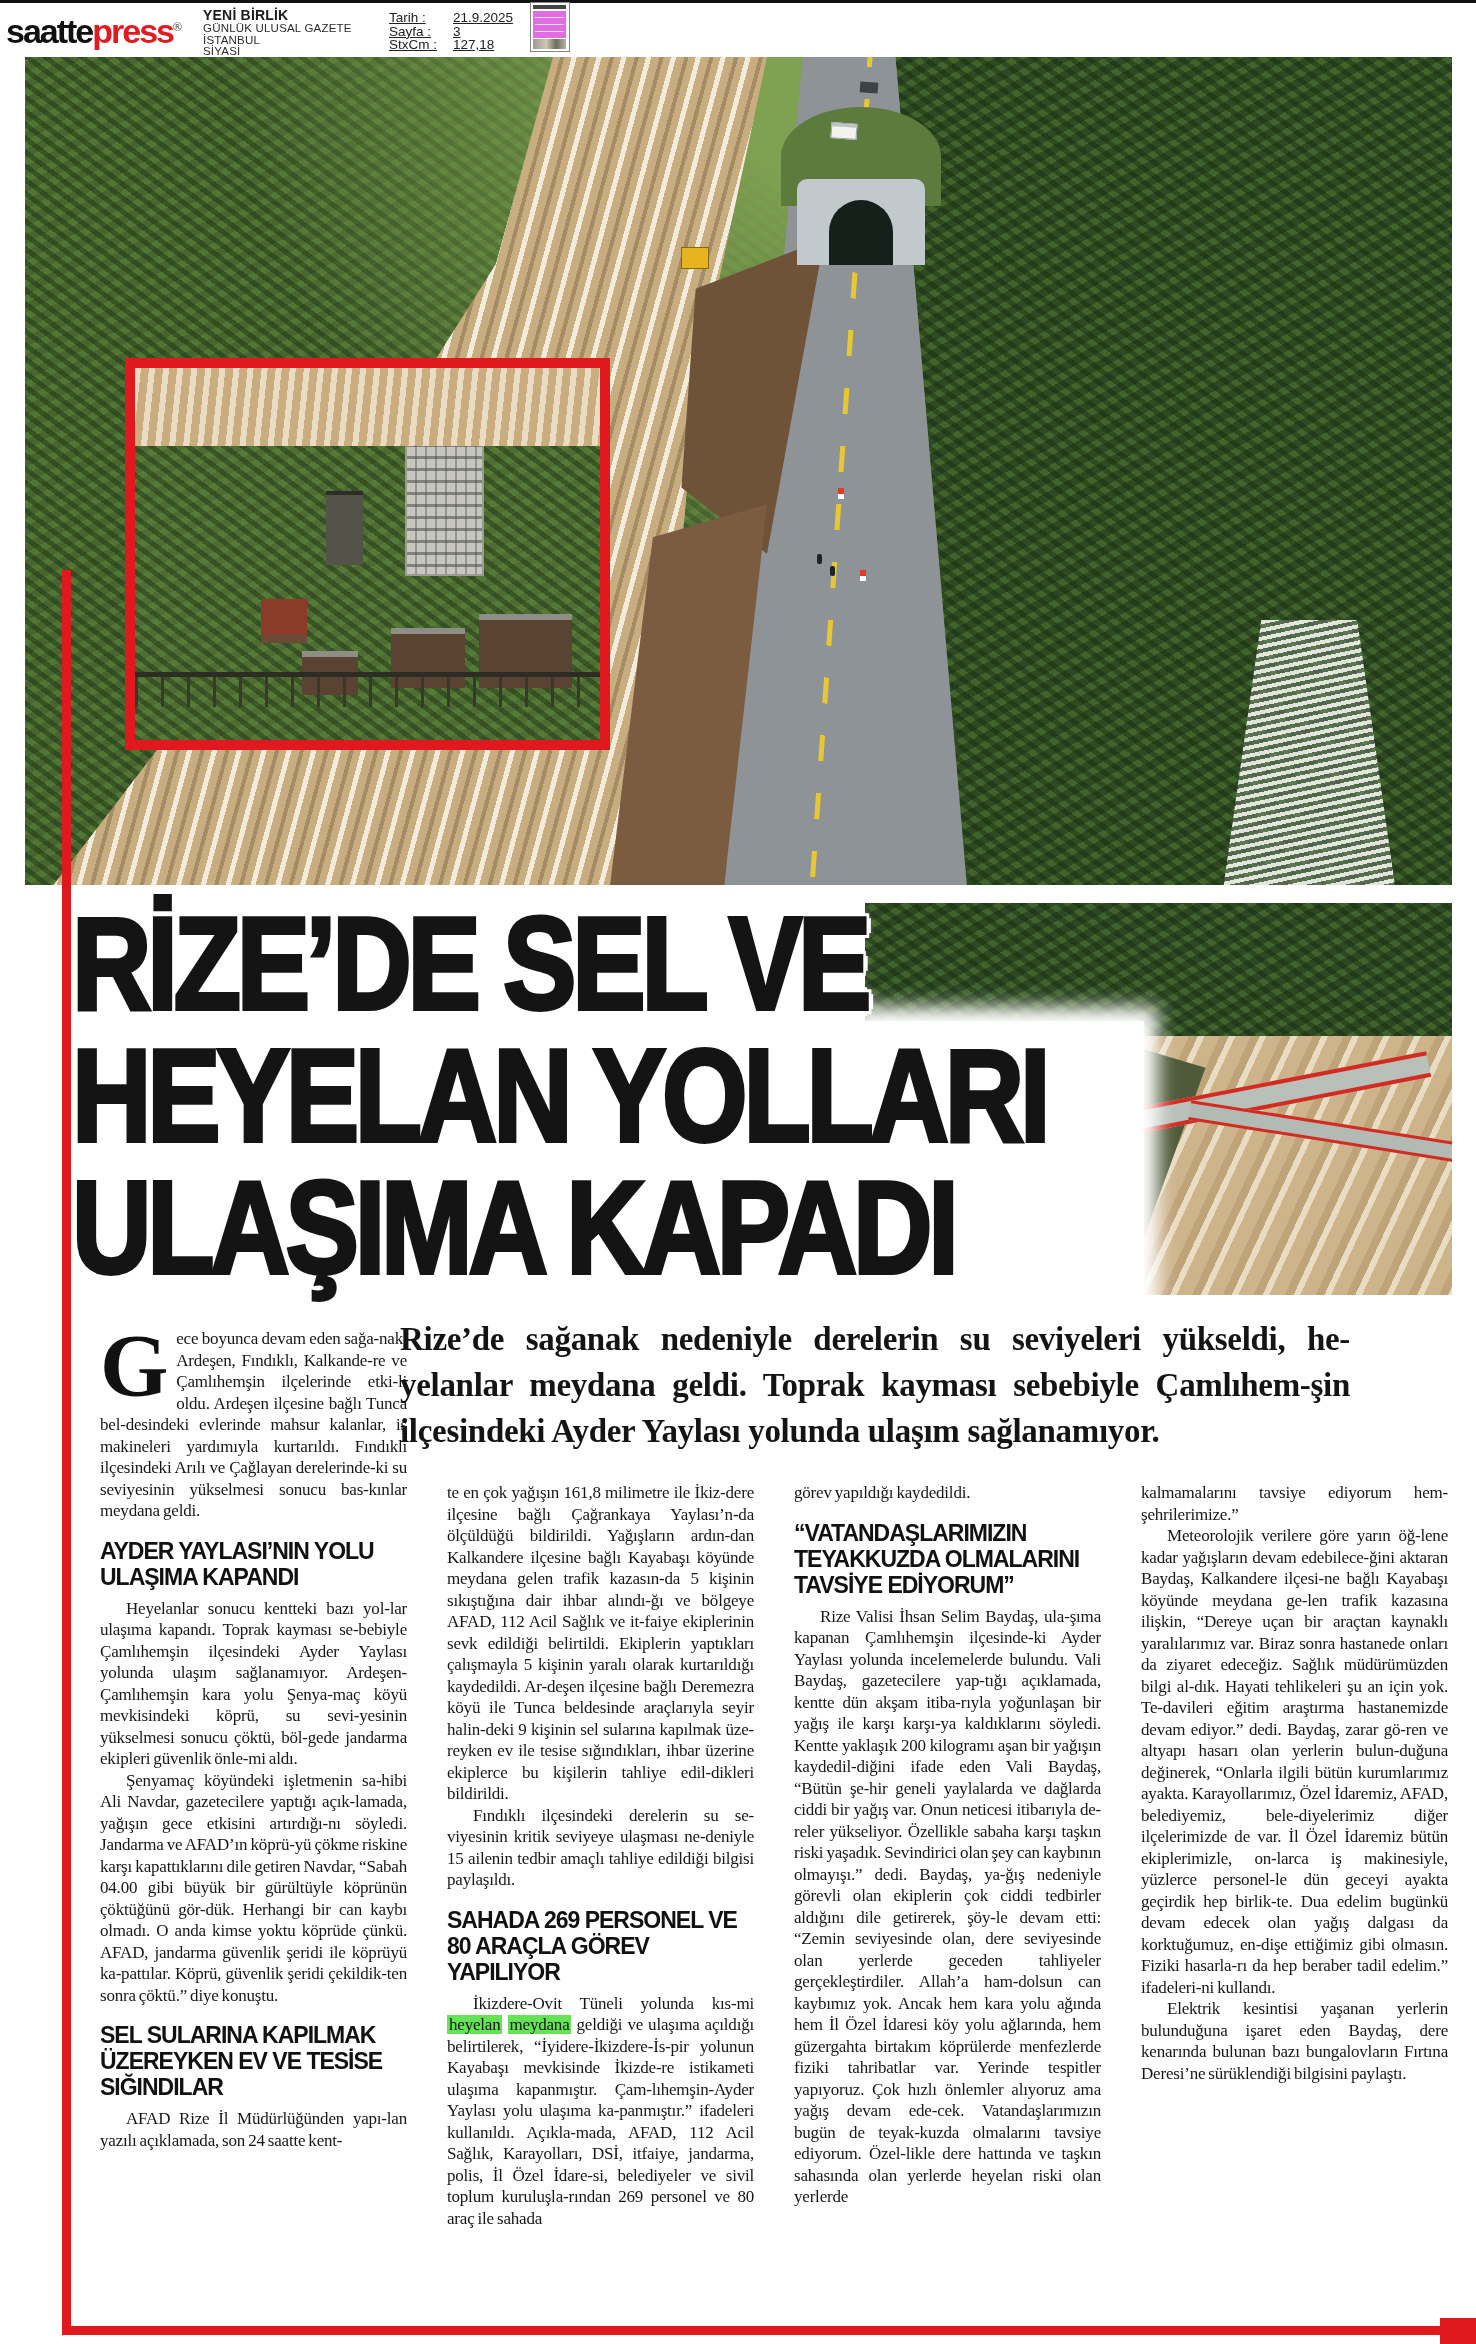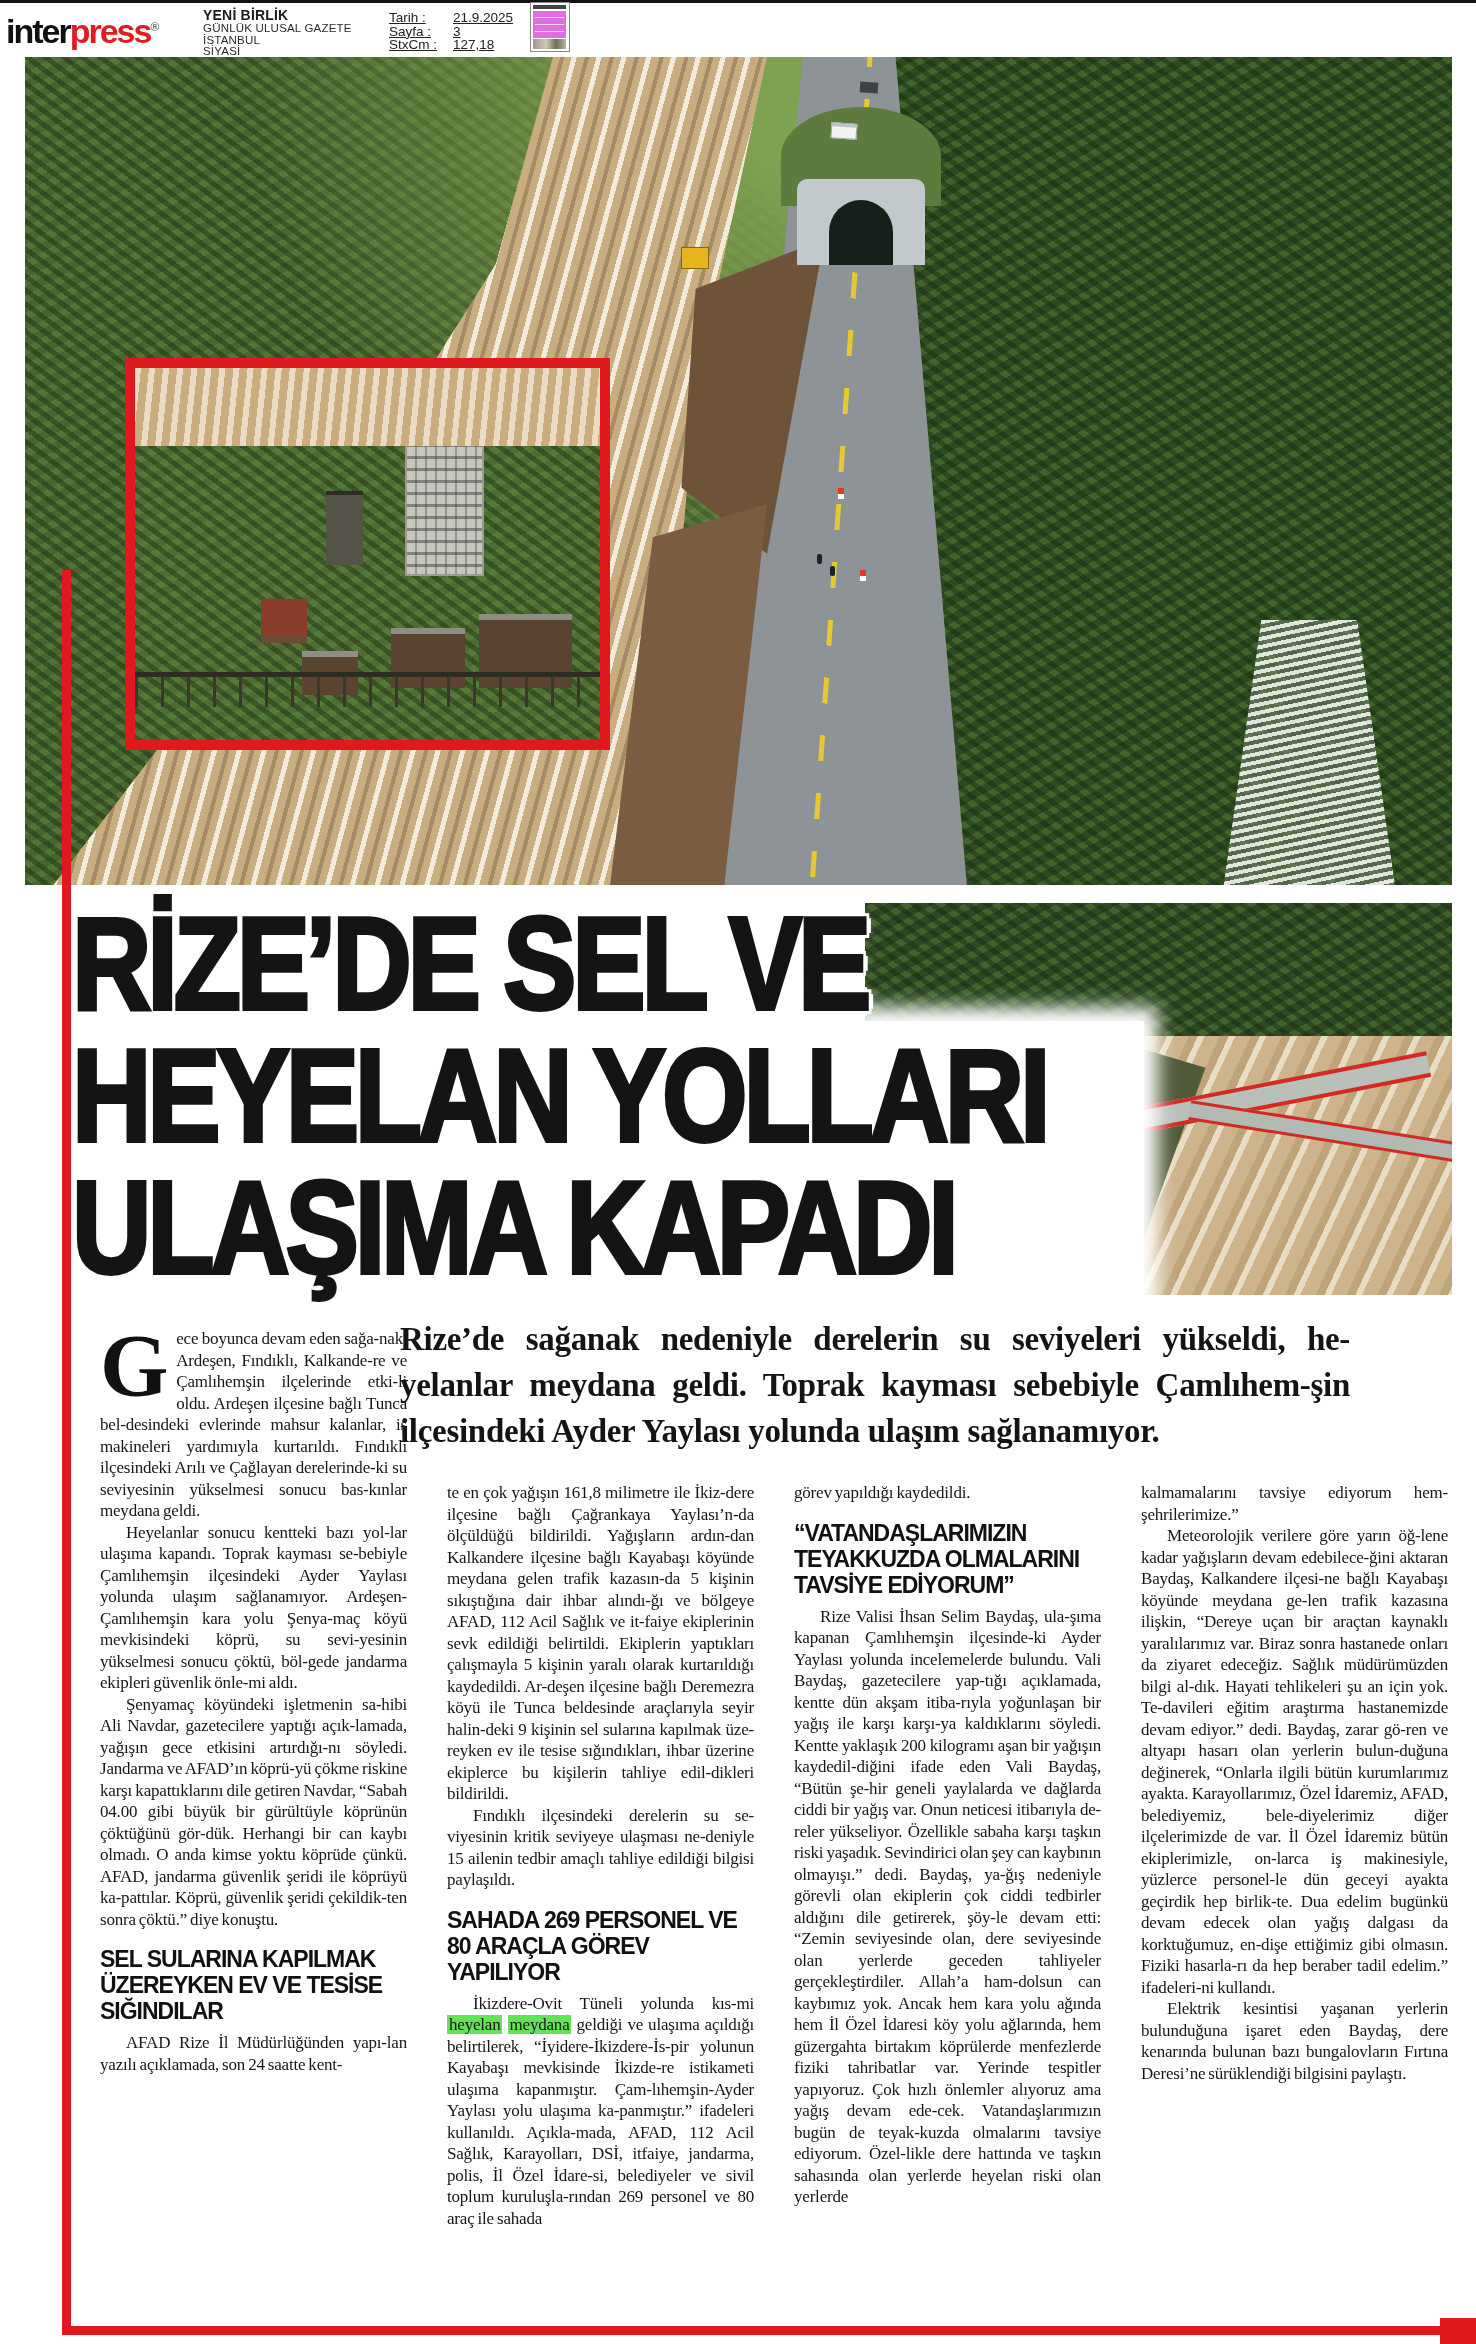--- a/index.html
+++ b/index.html
@@ -127,21 +127,21 @@
   #frame-left{left:62px;top:570px;width:9px;height:1765px;background:var(--red);}
   #frame-bottom{left:62px;top:2326px;width:1384px;height:9px;background:var(--red);}
   #frame-endcap{left:1440px;top:2318px;width:36px;height:26px;background:var(--red);}
 </style>
 </head>
 <body>
 
 <div class="abs" id="top-rule"></div>
 
 <div class="abs" id="logo">
-  <span class="black">inter</span><span class="red">press</span><sup>®</sup>
+  <span class="black">saatte</span><span class="red">press</span><sup>®</sup>
 </div>
 
 <div class="abs" id="pub">
   <div class="name">YENİ BİRLİK</div>
   <div>GÜNLÜK ULUSAL GAZETE</div>
   <div>İSTANBUL</div>
   <div>SİYASİ</div>
 </div>
 
 <div class="abs" id="meta">
@@ -225,20 +225,21 @@
 <div class="abs" id="headline">
   <div>RİZE’DE SEL VE</div>
   <div>HEYELAN YOLLARI</div>
   <div>ULAŞIMA KAPADI</div>
 </div>
 
 <div class="abs" id="lead">Rize’de sağanak nedeniyle derelerin su seviyeleri yükseldi, he-yelanlar meydana geldi. Toprak kayması sebebiyle Çamlıhem-şin ilçesindeki Ayder Yaylası yolunda ulaşım sağlanamıyor.</div>
 
 <div class="col" id="col1">
     <div class="para"><span class="dropcap">G</span>ece boyunca devam eden sağa-nak, Ardeşen, Fındıklı, Kalkande-re ve Çamlıhemşin ilçelerinde etki-li oldu. Ardeşen ilçesine bağlı Tunca bel-desindeki evlerinde mahsur kalanlar, iş makineleri yardımıyla kurtarıldı. Fındıklı ilçesindeki Arılı ve Çağlayan derelerinde-ki su seviyesinin yükselmesi sonucu bas-kınlar meydana geldi.</div>
+    <div class="subhead">AYDER YAYLASI’NIN YOLU ULAŞIMA KAPANDI</div>
     <div class="para ind">Heyelanlar sonucu kentteki bazı yol-lar ulaşıma kapandı. Toprak kayması se-bebiyle Çamlıhemşin ilçesindeki Ayder Yaylası yolunda ulaşım sağlanamıyor. Ardeşen-Çamlıhemşin kara yolu Şenya-maç köyü mevkisindeki köprü, su sevi-yesinin yükselmesi sonucu çöktü, böl-gede jandarma ekipleri güvenlik önle-mi aldı.</div>
     <div class="para ind">Şenyamaç köyündeki işletmenin sa-hibi Ali Navdar, gazetecilere yaptığı açık-lamada, yağışın gece etkisini artırdığı-nı söyledi. Jandarma ve AFAD’ın köprü-yü çökme riskine karşı kapattıklarını dile getiren Navdar, “Sabah 04.00 gibi büyük bir gürültüyle köprünün çöktüğünü gör-dük. Herhangi bir can kaybı olmadı. O anda kimse yoktu köprüde çünkü. AFAD, jandarma güvenlik şeridi ile köprüyü ka-pattılar. Köprü, güvenlik şeridi çekildik-ten sonra çöktü.” diye konuştu.</div>
     <div class="subhead">SEL SULARINA KAPILMAK ÜZEREYKEN EV VE TESİSE SIĞINDILAR</div>
     <div class="para ind">AFAD Rize İl Müdürlüğünden yapı-lan yazılı açıklamada, son 24 saatte kent-</div>
   </div>
 <div class="col" id="col2">
     <div class="para">te en çok yağışın 161,8 milimetre ile İkiz-dere ilçesine bağlı Çağrankaya Yaylası’n-da ölçüldüğü bildirildi. Yağışların ardın-dan Kalkandere ilçesine bağlı Kayabaşı köyünde meydana gelen trafik kazasın-da 5 kişinin sıkıştığına dair ihbar alındı-ğı ve bölgeye AFAD, 112 Acil Sağlık ve it-faiye ekiplerinin sevk edildiği belirtildi. Ekiplerin yaptıkları çalışmayla 5 kişinin yaralı olarak kurtarıldığı kaydedildi. Ar-deşen ilçesine bağlı Deremezra köyü ile Tunca beldesinde araçlarıyla seyir halin-deki 9 kişinin sel sularına kapılmak üze-reyken ev ile tesise sığındıkları, ihbar üzerine ekiplerce bu kişilerin tahliye edil-dikleri bildirildi.</div>
     <div class="para ind">Fındıklı ilçesindeki derelerin su se-viyesinin kritik seviyeye ulaşması ne-deniyle 15 ailenin tedbir amaçlı tahliye edildiği bilgisi paylaşıldı.</div>
     <div class="subhead">SAHADA 269 PERSONEL VE 80 ARAÇLA GÖREV YAPILIYOR</div>
     <div class="para ind">İkizdere-Ovit Tüneli yolunda kıs-mi <span class="hl">heyelan</span> <span class="hl">meydana</span> geldiği ve ulaşıma açıldığı belirtilerek, “İyidere-İkizdere-İs-pir yolunun Kayabaşı mevkisinde İkizde-re istikameti ulaşıma kapanmıştır. Çam-lıhemşin-Ayder Yaylası yolu ulaşıma ka-panmıştır.” ifadeleri kullanıldı. Açıkla-mada, AFAD, 112 Acil Sağlık, Karayolları, DSİ, itfaiye, jandarma, polis, İl Özel İdare-si, belediyeler ve sivil toplum kuruluşla-rından 269 personel ve 80 araç ile sahada</div>

